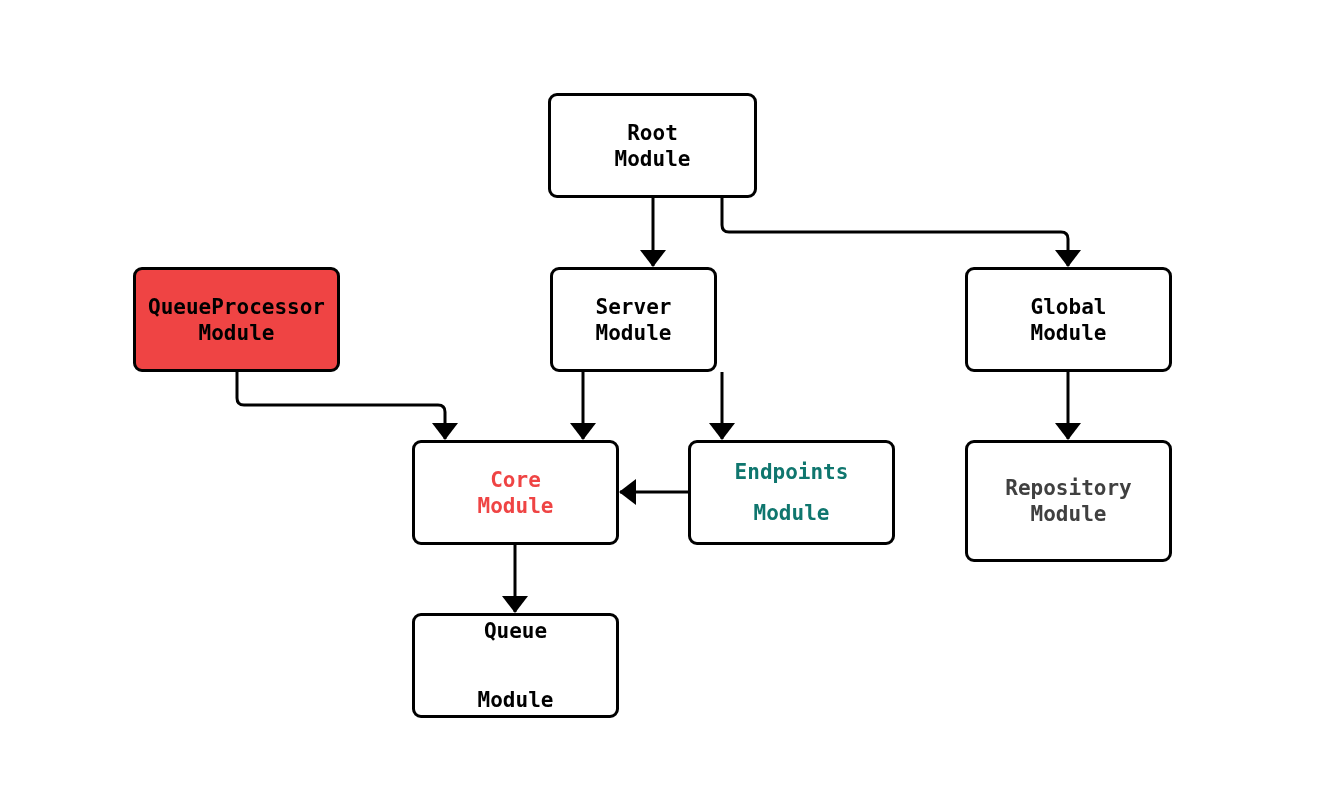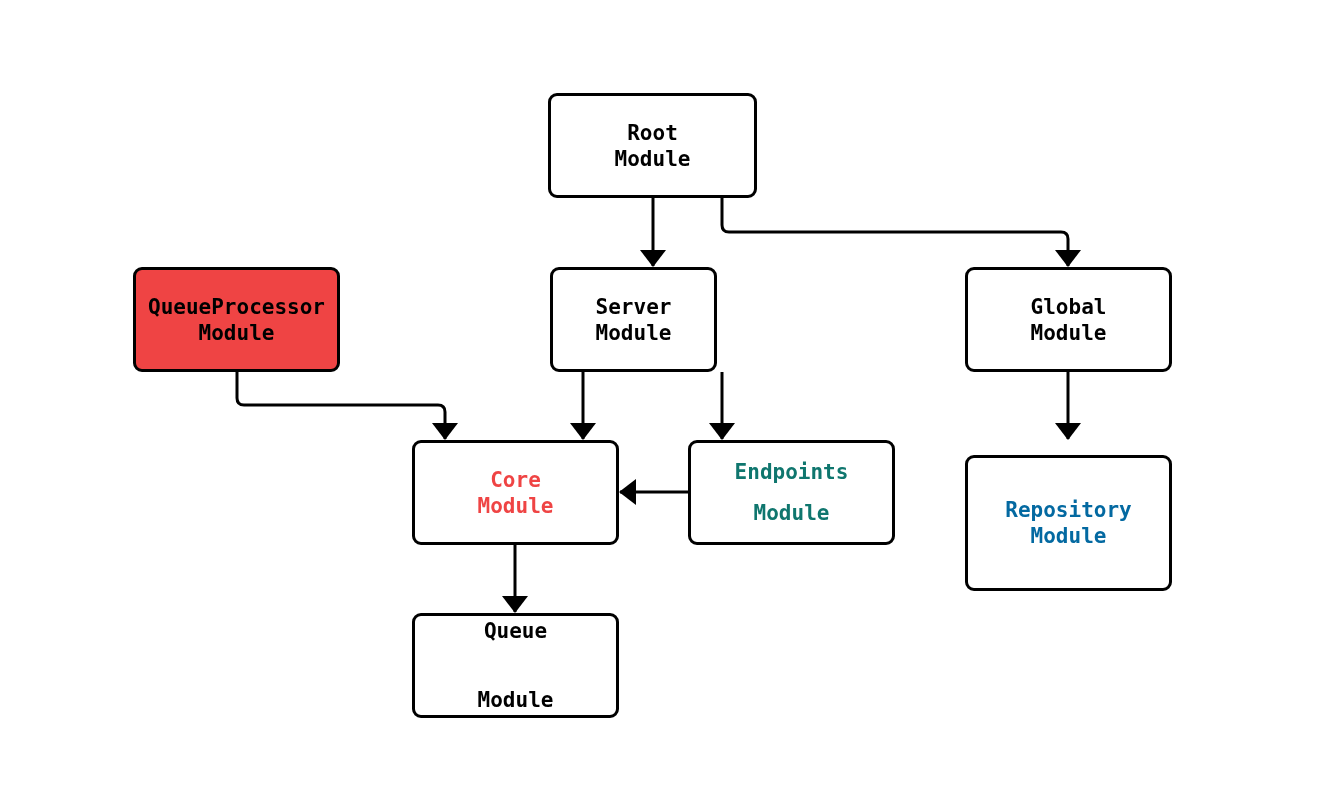--- a/index.html
+++ b/index.html
@@ -90,21 +90,21 @@
         <div>Module</div>
       </div>
       <div class="node" style="left: 412px; top: 440px; width: 207px; height: 105px; background: rgb(255, 255, 255); border-color: rgb(0, 0, 0); color: #ef4444;">
         <div>Core</div>
         <div>Module</div>
       </div>
       <div class="node" style="left: 688px; top: 440px; width: 207px; height: 105px; background: rgb(255, 255, 255); border-color: rgb(0, 0, 0); color: #0f766e; gap: 15px;">
         <div>Endpoints</div>
         <div>Module</div>
       </div>
-      <div class="node" style="left: 965px; top: 440px; width: 207px; height: 136px; background: rgb(255, 255, 255); border-color: rgb(0, 0, 0); color: #0369a1; margin-top: 15px;">
+      <div class="node" style="left: 965px; top: 440px; width: 207px; height: 122px; background: rgb(255, 255, 255); border-color: rgb(0, 0, 0); color: #404040;">
         <div>Repository</div>
         <div>Module</div>
       </div>
       <div class="node" style="left: 412px; top: 613px; width: 207px; height: 105px; background: rgb(255, 255, 255); border-color: rgb(0, 0, 0); color: rgb(0, 0, 0); gap: 43px;">
         <div>Queue</div>
         <div>Module</div>
       </div>
     </div>
 </div>
 

